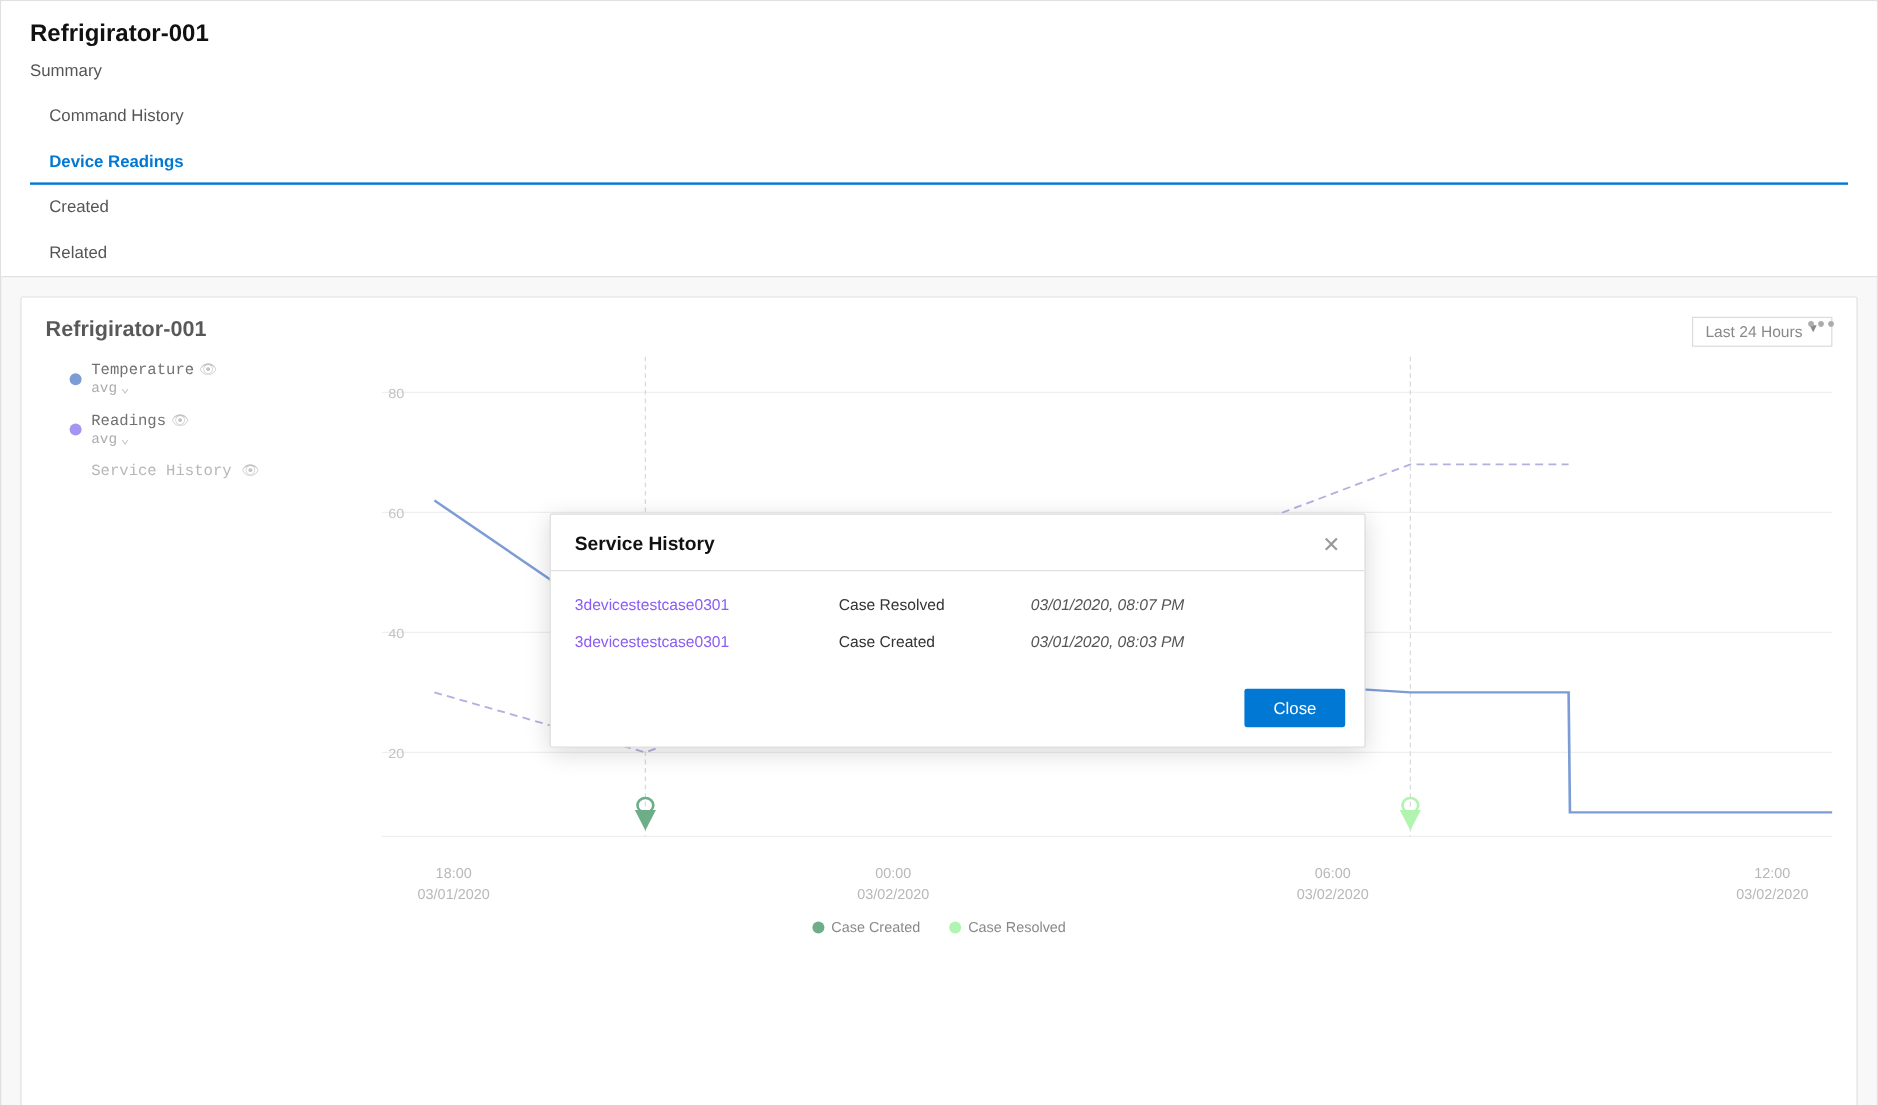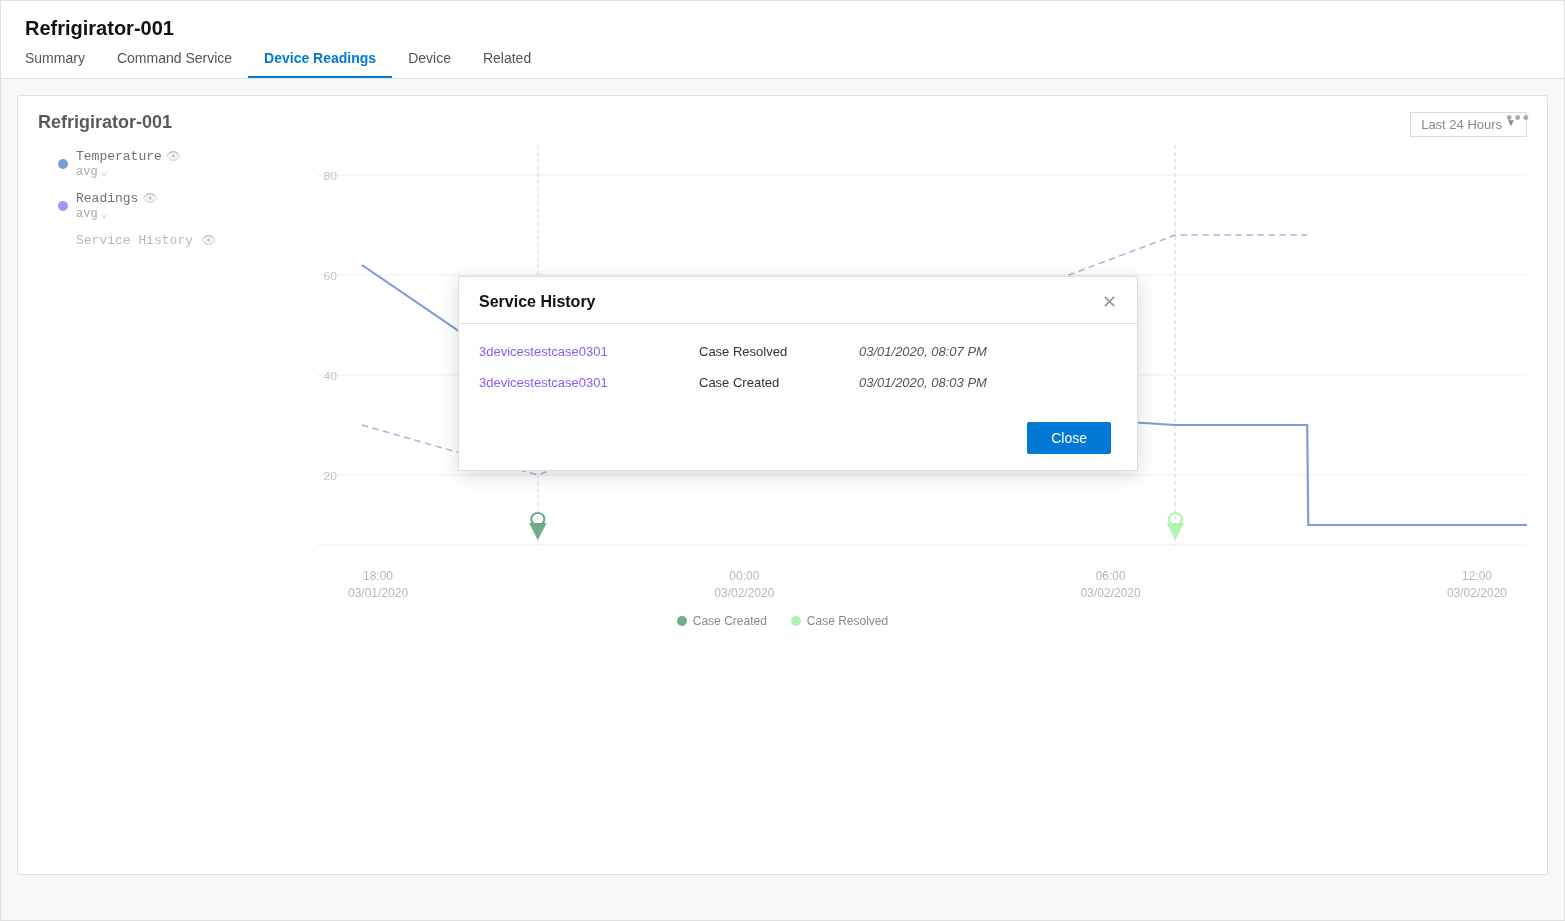--- a/index.html
+++ b/index.html
@@ -6,21 +6,21 @@
     body { font-family: 'Segoe UI', Arial, sans-serif; background: #fff; color: #333; font-size: 14px; }
 
     .page-wrapper { width: 1565px; min-height: 921px; background: #f8f8f8; border: 1px solid #e0e0e0; }
 
     
     .page-header { background: #fff; padding: 16px 24px 0 24px; border-bottom: 1px solid #e0e0e0; }
     .device-title { font-size: 20px; font-weight: 700; color: #111; }
     .device-subtitle { font-size: 13px; color: #666; margin-bottom: 10px; }
 
     
-    .tabs { display: flex; gap: 0; }
+    .tabs { display: flex; gap: 0; flex-direction: column; }
     .tab-item { padding: 10px 16px; font-size: 14px; color: #555; cursor: pointer; border-bottom: 2px solid transparent; white-space: nowrap; }
     .tab-item.active { color: #0078d4; border-bottom: 2px solid #0078d4; font-weight: 600; }
     .tab-item:first-child { padding-left: 0; }
 
     
     .content-area { background: #fff; margin: 16px; border: 1px solid #e0e0e0; border-radius: 2px; position: relative; min-height: 780px; }
 
     
     .chart-header { display: flex; justify-content: space-between; align-items: flex-start; padding: 16px 20px 8px 20px; }
     .chart-title { font-size: 18px; font-weight: 600; color: #111; }
@@ -59,36 +59,36 @@
     .modal { position: absolute; top: 180px; left: 440px; width: 680px; background: #fff; border: 1px solid #ddd; box-shadow: 0 4px 20px rgba(0,0,0,0.15); z-index: 20; border-radius: 2px; }
     .modal-header { display: flex; justify-content: space-between; align-items: center; padding: 16px 20px 12px 20px; border-bottom: 1px solid #e0e0e0; }
     .modal-title { font-size: 16px; font-weight: 700; color: #111; }
     .modal-close { font-size: 18px; color: #999; cursor: pointer; background: none; border: none; line-height: 1; }
     .modal-body { padding: 12px 20px 16px 20px; }
     .modal-row { display: flex; align-items: center; padding: 8px 0; gap: 20px; }
     .modal-row + .modal-row { border-top: none; }
     .modal-link { color: #8b5cf6; text-decoration: none; font-size: 13px; width: 200px; flex-shrink: 0; }
     .modal-status { font-size: 13px; color: #333; width: 140px; flex-shrink: 0; }
     .modal-datetime { font-size: 13px; color: #555; font-style: italic; }
-    .modal-footer { display: flex; justify-content: flex-end; padding: 8px 26px 16px 20px; }
+    .modal-footer { display: flex; justify-content: flex-end; padding: 8px 16px 16px 20px; }
     .close-btn { background: #0078d4; color: #fff; border: none; padding: 8px 24px; font-size: 14px; cursor: pointer; border-radius: 2px; }
   </style>
 </head>
 <body>
 
 <div class="page-wrapper">
 
   <div class="page-header">
     <div class="device-title">Refrigirator-001</div>
 
     <div class="tabs">
       <div class="tab-item">Summary</div>
-      <div class="tab-item">Command Service</div>
+      <div class="tab-item">Command History</div>
       <div class="tab-item active">Device Readings</div>
-      <div class="tab-item">Device</div>
+      <div class="tab-item">Created</div>
       <div class="tab-item">Related</div>
     </div>
   </div>
 
   <div class="content-area">
 
     <div class="chart-header">
       <div class="chart-title">Refrigirator-001</div>
       <div class="time-filter">
         <span>Last 24 Hours</span>

